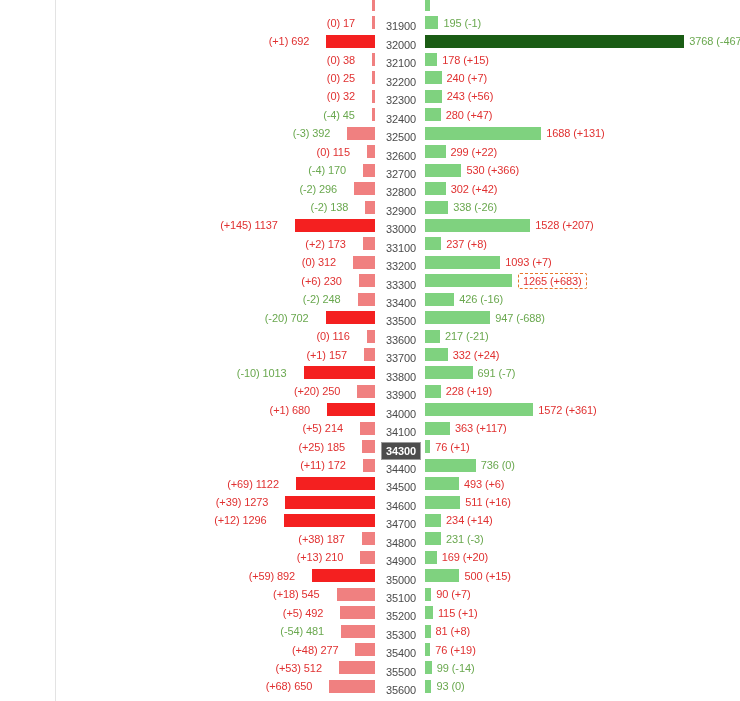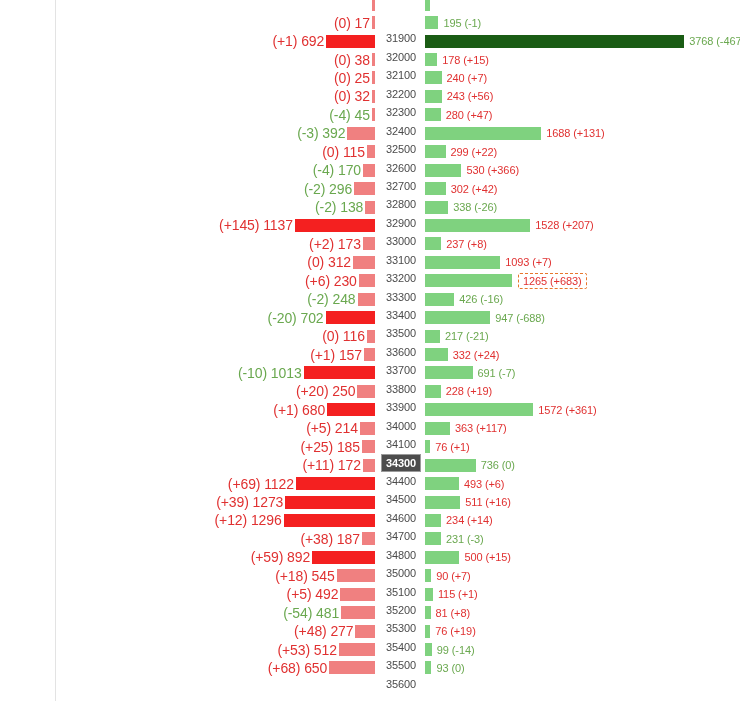--- a/index.html
+++ b/index.html
@@ -49,37 +49,37 @@
     right: 365px;               
     top: 0;
     height: 18.45px;
     display: flex;
     flex-direction: row;
     align-items: center;
     justify-content: flex-end;
     white-space: nowrap;
   }
   .bid-label {
-    font-size: 14px;
-    margin-right: 2px;
+    font-size: 11px;
+    margin-right: 17px;
     color: #e03131;
     letter-spacing: -0.1px;
   }
   .bid-bar {
     height: 13px;
     background: #f08080;
     display: block;
   }
   .bid-bar.strong { background: #f42020; }
 
   
   .price {
     position: absolute;
     left: 381px;
-    top: 16px;
+    top: 4px;
     width: 40px;
     height: 18.45px;
     line-height: 18.45px;
     text-align: center;
     font-size: 11px;
     color: #4b4b4b;
     letter-spacing: -0.1px;
   }
   .price.marked {
     background: #4d4d4d;
@@ -453,20 +453,31 @@
           <span class="bid-bar" style="width: 13.1835px;"></span>
         </div>
         <div class="price">34800</div>
         <div class="ask-side">
           <span class="ask-bar" style="width: 15.8928px;"></span>
           <span class="ask-label neg">231 (-3)</span>
         </div>
       </div>
       <div class="row">
         <div class="bid-side">
+          <span class="bid-label">(+13) 210</span>
+          <span class="bid-bar" style="width: 14.805px;"></span>
+        </div>
+        <div class="price">34900</div>
+        <div class="ask-side">
+          <span class="ask-bar" style="width: 11.6272px;"></span>
+          <span class="ask-label">169 (+20)</span>
+        </div>
+      </div>
+      <div class="row">
+        <div class="bid-side">
           <span class="bid-label">(+59) 892</span>
           <span class="bid-bar strong" style="width: 62.886px;"></span>
         </div>
         <div class="price">35000</div>
         <div class="ask-side">
           <span class="ask-bar" style="width: 34.4px;"></span>
           <span class="ask-label">500 (+15)</span>
         </div>
       </div>
       <div class="row">

